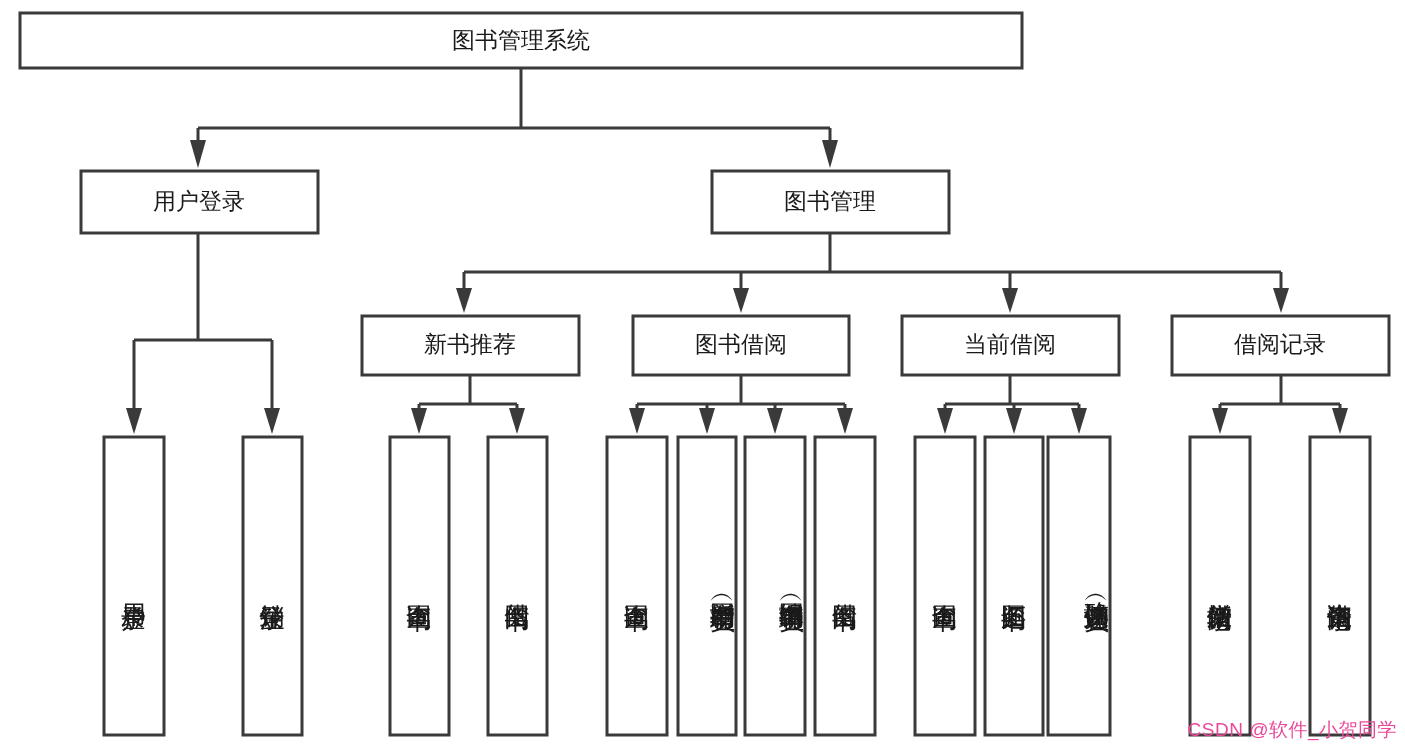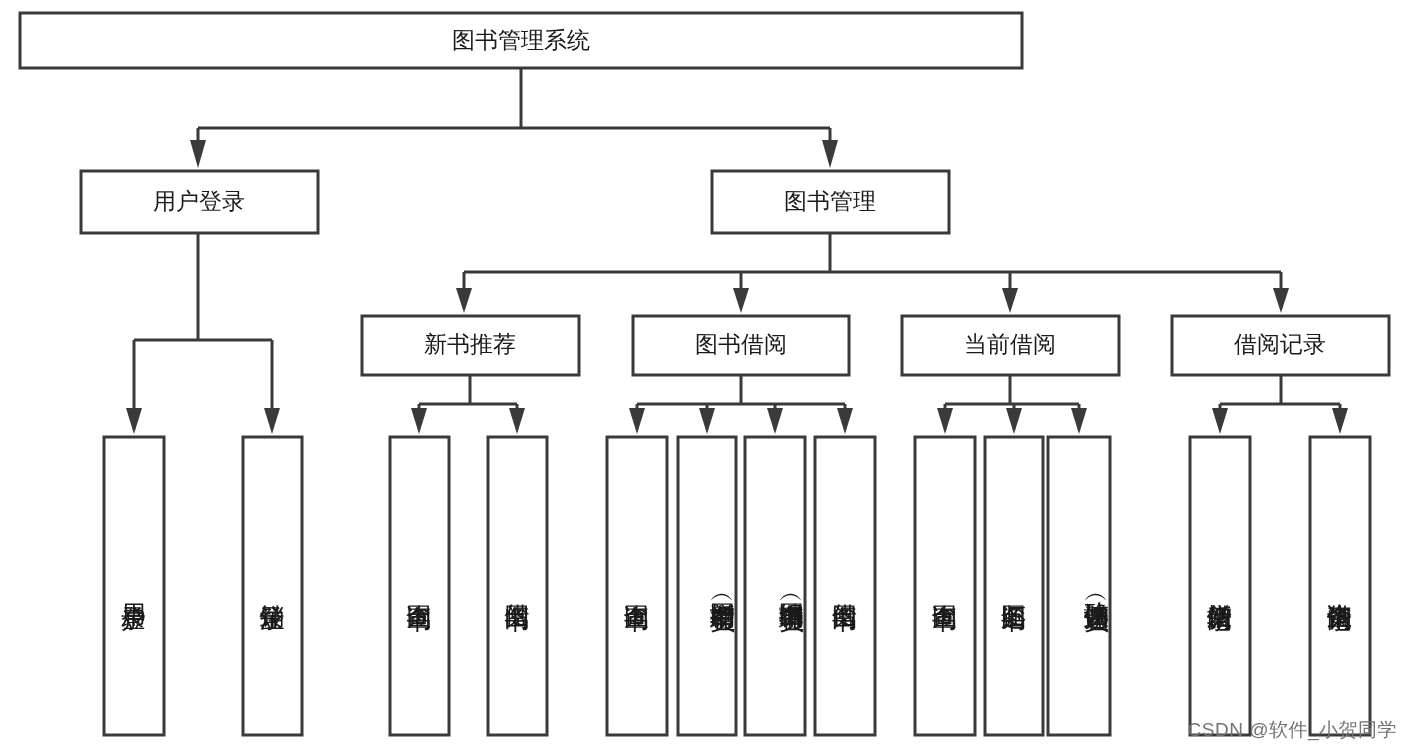--- a/index.html
+++ b/index.html
@@ -62,21 +62,21 @@
     text-align: center;
     white-space: nowrap;
     pointer-events: none;
   }
   .watermark {
     position: absolute;
     right: 8px;
     bottom: 4px;
     font-family: "Liberation Sans", "DejaVu Sans", sans-serif;
     font-size: 19px;
-    color: #737373;
+    color: #ec4899;
     white-space: nowrap;
     letter-spacing: 0.5px;
   }
 </style>
 </head>
 <body>
 
 <div id="diagram-root">
 
   <svg id="flow" viewBox="0 0 1405 747" xmlns="http://www.w3.org/2000/svg">

